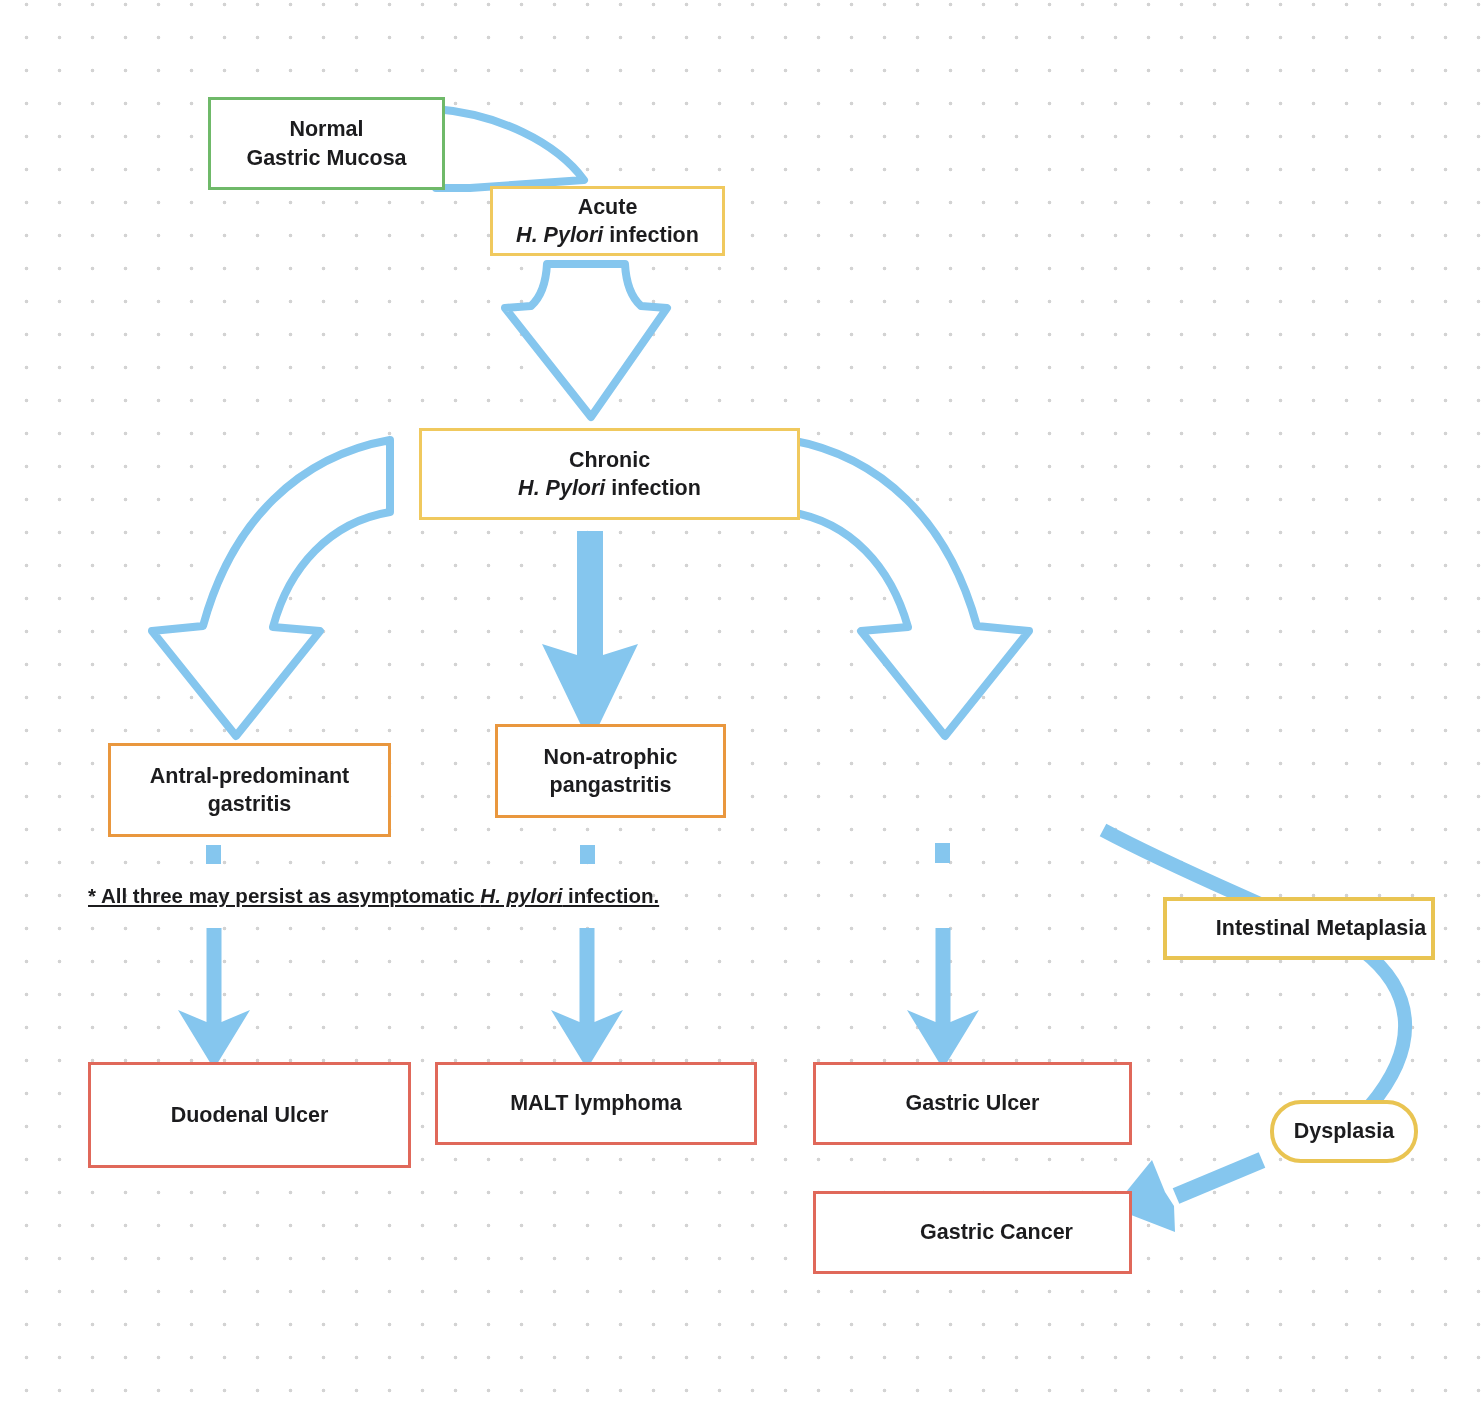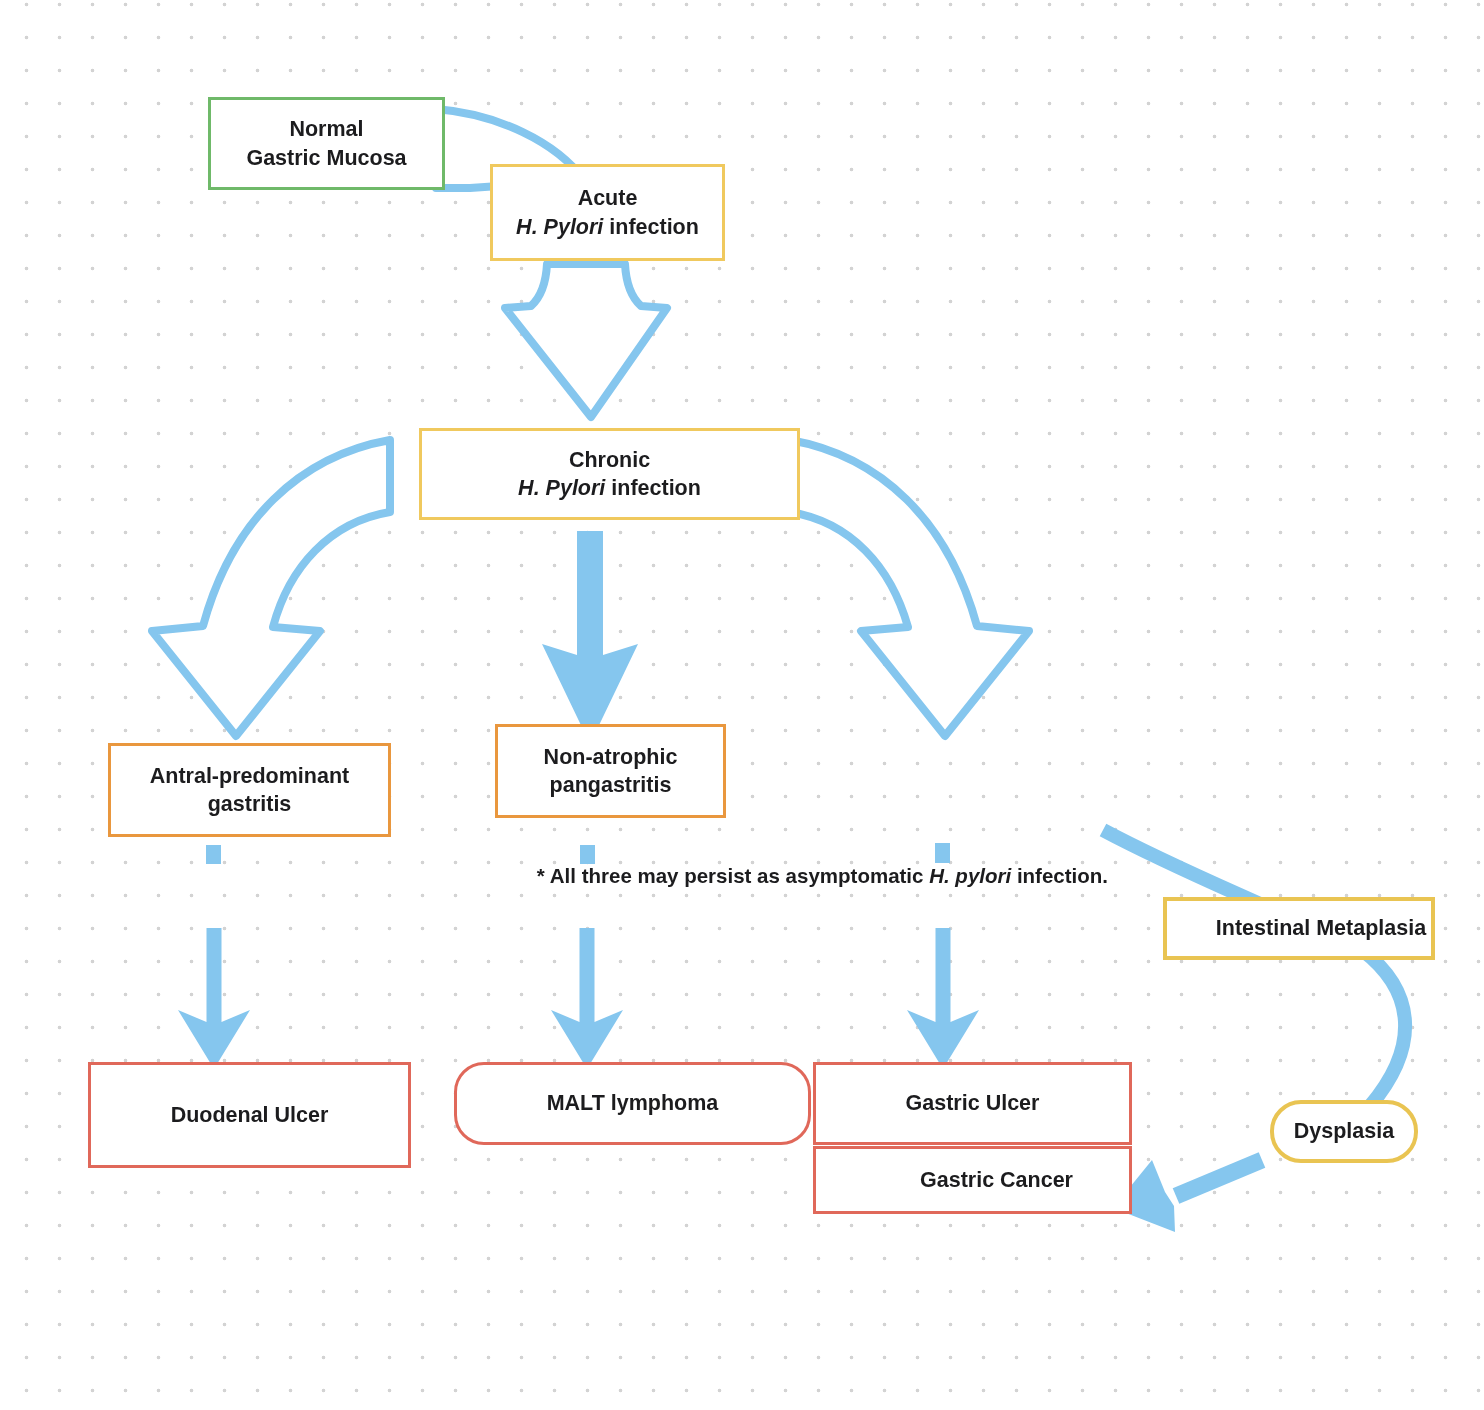--- a/index.html
+++ b/index.html
@@ -30,39 +30,40 @@
     color:#1c1c1e;
     z-index:2;
     margin-left:20px;
   }
   .green{border-color:#6fb969;}
   .yellow{border-color:#f0c95e;}
   .yellow-strong{border-color:#e9c452;border-width:4px;}
   .orange{border-color:#e9973e;}
   .red{border-color:#e0685a;}
   #box-normal{left:188px;top:97px;width:237px;height:93px;}
-  #box-acute{left:470px;top:164px;width:235px;height:97px;}
+  #box-acute{left:470px;top:186px;width:235px;height:70px;}
   #box-chronic{left:399px;top:428px;width:381px;height:92px;}
   #box-antral{left:88px;top:743px;width:283px;height:94px;}
   #box-nonatrophic{left:475px;top:724px;width:231px;height:94px;}
   #box-corpus{left:790px;top:743px;width:318px;height:94px;}
   #box-im{left:1143px;top:897px;width:272px;height:63px;padding-left:44px;}
   #box-duodenal{left:68px;top:1062px;width:323px;height:106px;}
-  #box-malt{left:434px;top:1062px;width:357px;height:83px;border-radius:30px;}
+  #box-malt{left:415px;top:1062px;width:322px;height:83px;}
   #box-gastriculcer{left:793px;top:1062px;width:319px;height:83px;}
   #box-dysplasia{left:1250px;top:1100px;width:148px;height:63px;border-radius:31px;}
-  #box-cancer{left:793px;top:1146px;width:319px;height:68px;padding-left:48px;}
+  #box-cancer{left:793px;top:1191px;width:319px;height:83px;padding-left:48px;}
   .note{
     position:absolute;
-    left:88px;top:864px;width:1020px;
-    text-align:right;
+    left:88px;top:884px;width:1020px;
+    text-align:left;
     font-weight:bold;
     font-size:20.5px;
     color:#1c1c1e;
     z-index:2;
+    text-decoration:underline;
   }
   em{font-style:italic;}
 </style>
 </head>
 <body>
 
 <div class="canvas">
 
   <svg class="arrows" width="1484" height="1410" viewBox="0 0 1484 1410">
 

